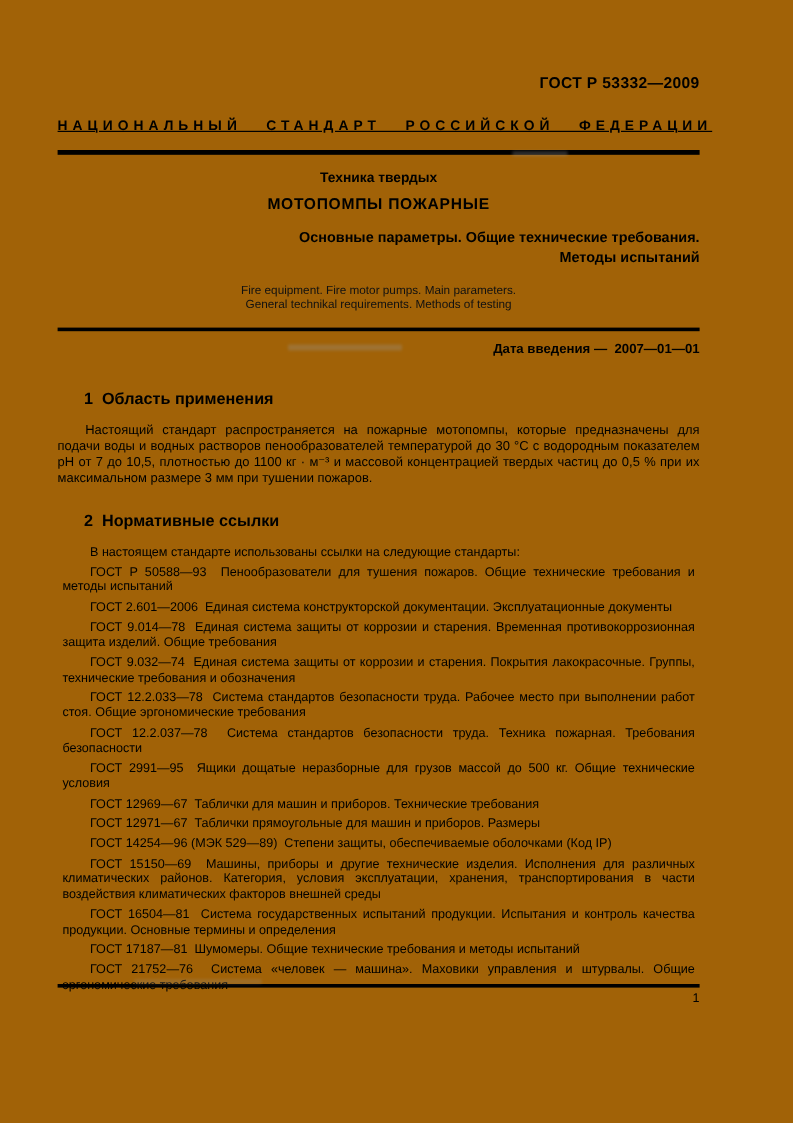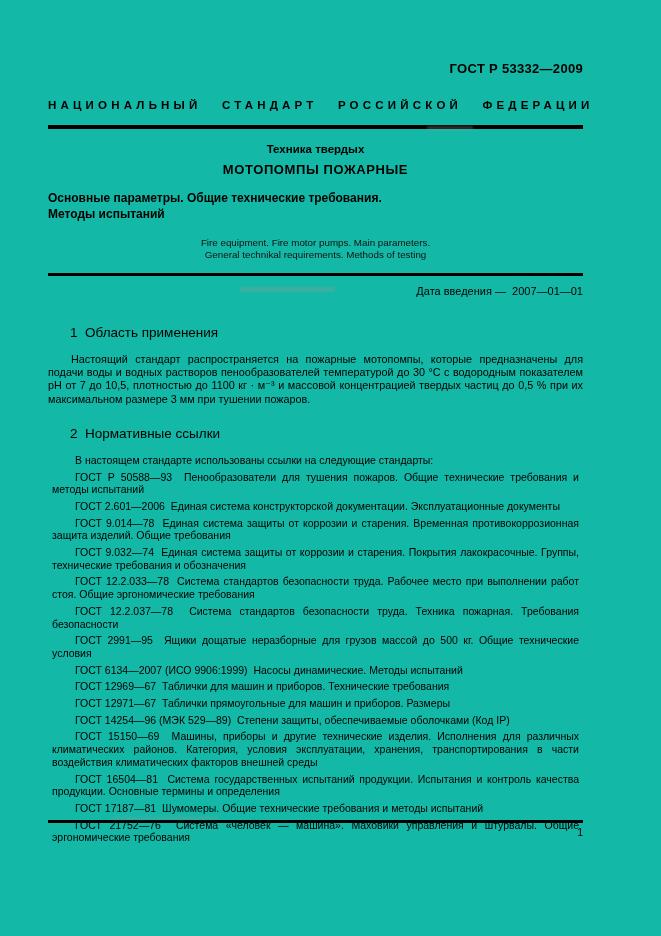--- a/index.html
+++ b/index.html
@@ -5,21 +5,21 @@
   html, body {
     margin: 0;
     padding: 0;
     background: #e8e8e8;
   }
   .page {
     position: relative;
     width: 661px;
     height: 936px;
     margin: 0 auto;
-    background: #14b8a6;
+    background: #a16207;
     color: #000000;
     font-family: "Liberation Sans", "DejaVu Sans", sans-serif;
     overflow: hidden;
     box-sizing: border-box;
   }
   .content {
     padding: 62px 78px 0 48px;
   }
 
   .doc-number {
@@ -31,20 +31,21 @@
   }
 
   .federation {
     margin-top: 23px;
     font-weight: bold;
     font-size: 11.5px;
     line-height: 13px;
     letter-spacing: 4.2px;
     word-spacing: 13px;
     white-space: nowrap;
+    text-decoration: underline;
   }
 
   .rule {
     background: #000;
     border: none;
     width: 100%;
   }
   .rule-1 { margin-top: 13px; height: 4px; }
   .rule-2 { margin-top: 13px; height: 3px; }
   .rule-3 { height: 3px; }
@@ -59,46 +60,46 @@
   .doc-title {
     margin-top: 7px;
     text-align: center;
     font-weight: bold;
     font-size: 13px;
     line-height: 14px;
     letter-spacing: 0.6px;
   }
   .doc-subtitle {
     margin-top: 13px;
-    text-align: left;
+    text-align: right;
     font-weight: bold;
     font-size: 12px;
     line-height: 16px;
   }
   .title-en {
     margin-top: 15px;
     text-align: center;
     font-size: 9.8px;
     line-height: 11.5px;
     color: #111;
   }
 
   .effective-date {
     margin-top: 9px;
     text-align: right;
-    font-weight: normal;
+    font-weight: bold;
     font-size: 11px;
     line-height: 13px;
   }
 
   .section-heading {
     margin: 0;
     margin-top: 27px;
     padding-left: 22px;
-    font-weight: normal;
+    font-weight: bold;
     font-size: 13.5px;
     line-height: 15px;
     white-space: pre-wrap;
   }
   .section-heading.second {
     margin-top: 20px;
   }
 
   .body-para {
     margin: 0;
@@ -190,21 +191,20 @@
 
     <div class="refs">
       <p class="ref-line">В настоящем стандарте использованы ссылки на следующие стандарты:</p>
       <p class="ref-line">ГОСТ Р 50588—93&nbsp; Пенообразователи для тушения пожаров. Общие технические требования и методы испытаний</p>
       <p class="ref-line">ГОСТ 2.601—2006&nbsp; Единая система конструкторской документации. Эксплуатационные документы</p>
       <p class="ref-line">ГОСТ 9.014—78&nbsp; Единая система защиты от коррозии и старения. Временная противокоррозионная защита изделий. Общие требования</p>
       <p class="ref-line">ГОСТ 9.032—74&nbsp; Единая система защиты от коррозии и старения. Покрытия лакокрасочные. Группы, технические требования и обозначения</p>
       <p class="ref-line">ГОСТ 12.2.033—78&nbsp; Система стандартов безопасности труда. Рабочее место при выполнении работ стоя. Общие эргономические требования</p>
       <p class="ref-line">ГОСТ 12.2.037—78&nbsp; Система стандартов безопасности труда. Техника пожарная. Требования безопасности</p>
       <p class="ref-line">ГОСТ 2991—95&nbsp; Ящики дощатые неразборные для грузов массой до 500 кг. Общие технические условия</p>
-      <p class="ref-line">ГОСТ 6134—2007 (ИСО 9906:1999)&nbsp; Насосы динамические. Методы испытаний</p>
       <p class="ref-line">ГОСТ 12969—67&nbsp; Таблички для машин и приборов. Технические требования</p>
       <p class="ref-line">ГОСТ 12971—67&nbsp; Таблички прямоугольные для машин и приборов. Размеры</p>
       <p class="ref-line">ГОСТ 14254—96 (МЭК 529—89)&nbsp; Степени защиты, обеспечиваемые оболочками (Код IP)</p>
       <p class="ref-line">ГОСТ 15150—69&nbsp; Машины, приборы и другие технические изделия. Исполнения для различных климатических районов. Категория, условия эксплуатации, хранения, транспортирования в части воздействия климатических факторов внешней среды</p>
       <p class="ref-line">ГОСТ 16504—81&nbsp; Система государственных испытаний продукции. Испытания и контроль качества продукции. Основные термины и определения</p>
       <p class="ref-line">ГОСТ 17187—81&nbsp; Шумомеры. Общие технические требования и методы испытаний</p>
       <p class="ref-line">ГОСТ 21752—76&nbsp; Система «человек — машина». Маховики управления и штурвалы. Общие эргономические требования</p>
     </div>
 
   </div>

